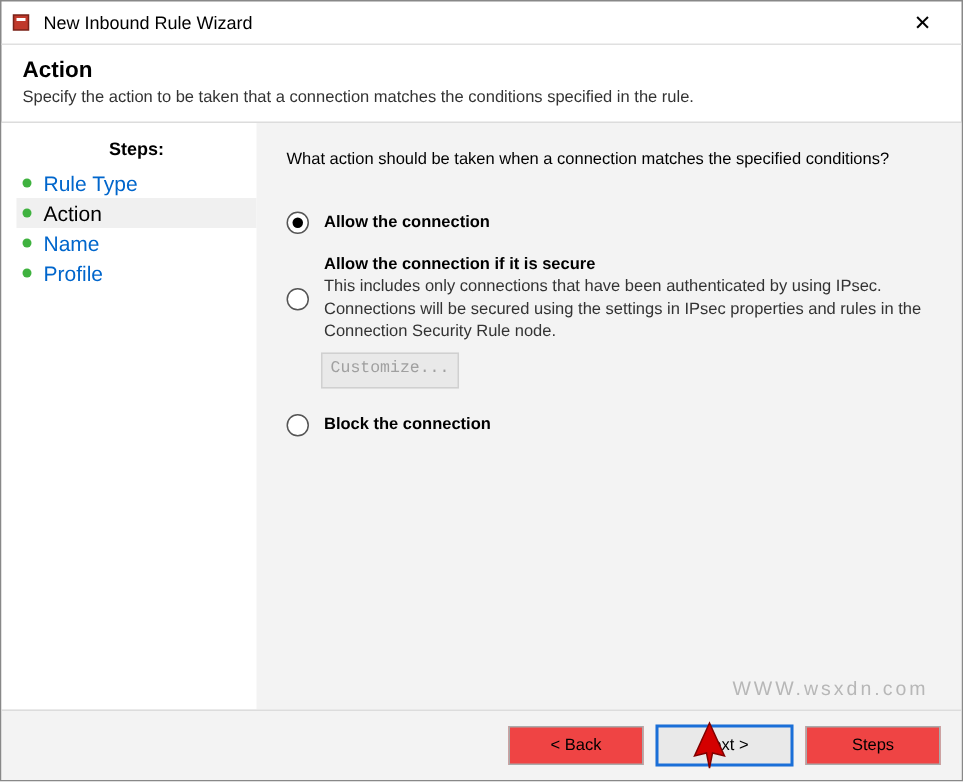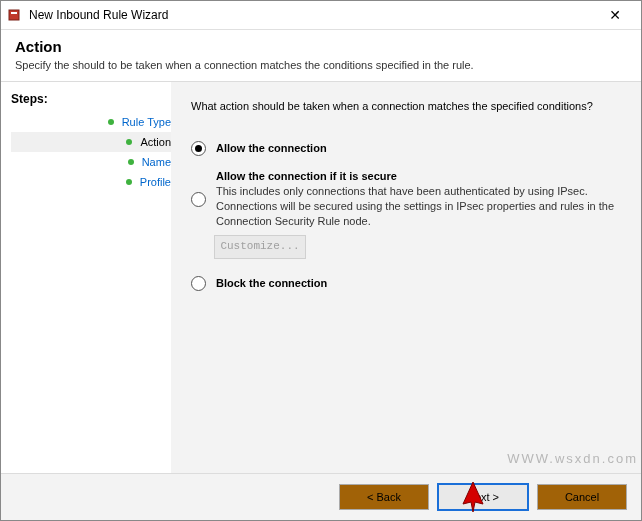--- a/index.html
+++ b/index.html
@@ -71,30 +71,30 @@
   .sidebar {
     width: 170px;
     background: #fff;
     padding: 10px 0 0 10px;
     box-sizing: border-box;
   }
   .sidebar .steps-title {
     font-weight: bold;
     font-size: 12px;
     margin-bottom: 6px;
+    text-align: center;
   }
   .step-item {
     display: flex;
     align-items: center;
     height: 20px;
     padding-left: 4px;
-    font-size: 11px;
+    font-size: 14px;
     color: #0066cc;
     cursor: default;
-    justify-content: flex-end;
   }
   .step-item.active {
     background: #f0f0f0;
     color: #000;
   }
   .bullet {
     width: 6px;
     height: 6px;
     border-radius: 50%;
     background: #3fb23f;
@@ -163,35 +163,35 @@
     display: flex;
     align-items: center;
     justify-content: flex-end;
     padding-right: 14px;
     gap: 8px;
     position: relative;
   }
   .btn {
     width: 88px;
     height: 24px;
-    background: #a16207;
+    background: #ef4444;
     border: 1px solid #aaa;
     font-size: 11px;
     display: flex;
     align-items: center;
     justify-content: center;
     cursor: default;
   }
   .btn.primary {
     border: 2px solid #1a6fd8;
     background: #e9e9e9;
   }
   .watermark {
     position: absolute;
-    right: 3px;
+    right: 22px;
     bottom: 54px;
     font-size: 13px;
     letter-spacing: 2px;
     color: #b7b7b7;
     pointer-events: none;
   }
   .cursor-arrow {
     position: absolute;
     bottom: 6px;
     right: 154px;
@@ -211,21 +211,21 @@
       </svg>
     </span>
     <span class="title">New Inbound Rule Wizard</span>
     <div class="close">
       <span>✕</span>
     </div>
   </div>
 
   <div class="header">
     <h1>Action</h1>
-    <p>Specify the should to be taken when a connection matches the conditions specified in the rule.</p>
+    <p>Specify the action to be taken that a connection matches the conditions specified in the rule.</p>
   </div>
 
   <div class="body">
 
     <div class="sidebar">
       <div class="steps-title">Steps:</div>
 
       <div class="step-item">
         <span class="bullet"></span>
         <span>Rule Type</span>
@@ -278,21 +278,21 @@
   <div class="watermark">WWW.wsxdn.com</div>
 
   <div class="footer">
     <div class="btn">
       <span>&lt; Back</span>
     </div>
     <div class="btn primary">
       <span>Next &gt;</span>
     </div>
     <div class="btn">
-      <span>Cancel</span>
+      <span>Steps</span>
     </div>
 
     <svg class="cursor-arrow" width="28" height="34" viewBox="0 0 28 34">
       <polygon points="14,2 24,24 16,22 14,32 12,22 4,24" fill="#d40000" stroke="#800000" stroke-width="1"></polygon>
     </svg>
   </div>
 
 </div>
 
 </body></html>

